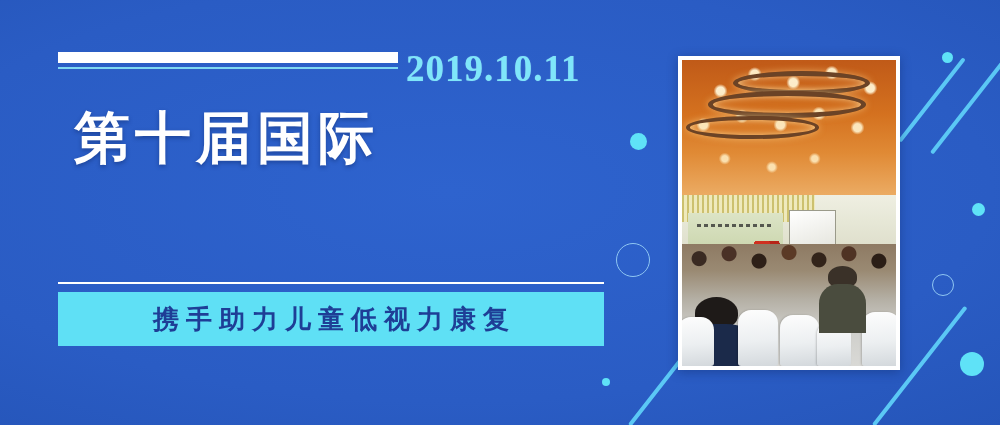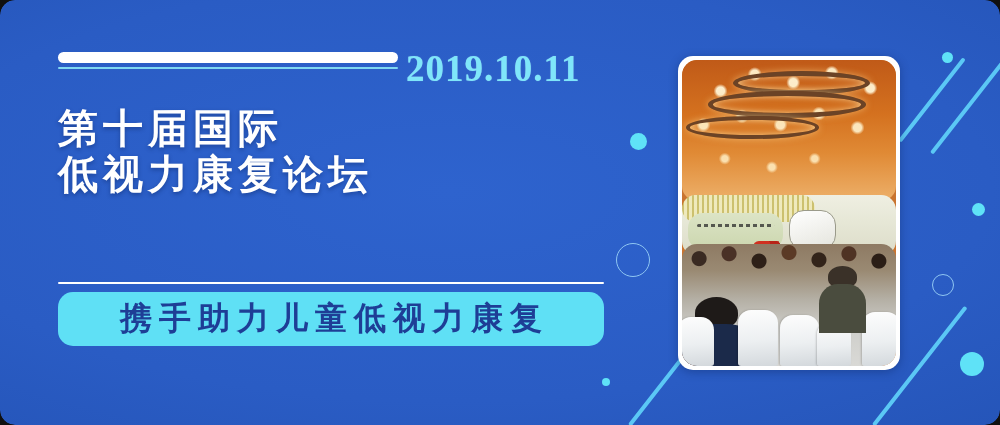--- a/index.html
+++ b/index.html
@@ -1,16 +1,16 @@
 <!DOCTYPE html>
 <html><head>
 <meta charset="utf-8">
 <style>
   html,body{margin:0;padding:0;background:#101010;}
-  *{box-sizing:border-box;border-radius:15px;}
+  *{box-sizing:border-box;}
 
   .poster{
     position:relative;
     width:1000px;height:425px;
     overflow:hidden;
     background:
       radial-gradient(ellipse 120% 110% at 45% 45%, #2E63CE 0%, #2A5CC4 45%, #2352B4 78%, #1E4AA6 100%);
     font-family:"Liberation Sans", sans-serif;
   }
 
@@ -32,43 +32,43 @@
   .date{
     position:absolute;left:348px;top:47px;
     font-family:"Liberation Serif", serif;
     font-size:37px;font-weight:700;letter-spacing:1px;
     color:#7FE6FA;
     text-shadow:0 0 1px rgba(255,255,255,.35);
     white-space:nowrap;
   }
 
   .title{
-    position:absolute;left:0;top:106px;width:560px;
+    position:absolute;left:16px;top:106px;width:560px;
     font-family:"Liberation Serif", serif;
     color:#FFFFFF;
     font-weight:700;
-    font-size:40px;
+    font-size:56px;
     line-height:1.16;
     letter-spacing:5px;
     text-shadow:0 2px 4px rgba(10,35,95,.45);
   }
   .title .l1{display:block;}
   .title .l2{display:block;}
 
   .rule-white{
     position:absolute;left:0;top:282px;width:546px;height:2px;background:#FFFFFF;
   }
   .sub-banner{
     position:absolute;left:0;top:292px;width:546px;height:54px;
     background:#5FE0F5;
     display:flex;align-items:center;justify-content:center;
   }
   .sub-banner .txt{
     font-family:"Liberation Serif", serif;
-    font-size:32px;font-weight:700;letter-spacing:7px;
+    font-size:26px;font-weight:700;letter-spacing:7px;
     color:#1E3E96;
     white-space:nowrap;
     padding-left:7px;
   }
 
   
   .photo-frame{
     position:absolute;left:678px;top:56px;width:222px;height:314px;
     background:#FFFFFF;padding:4px;
     box-shadow:0 2px 10px rgba(8,28,80,.35);
@@ -194,21 +194,20 @@
 
     <div class="topline-wrap">
       <div class="topline-thick"></div>
       <div class="topline-thin"></div>
     </div>
 
     <div class="date">2019.10.11</div>
 
     <div class="title">
       <span class="l1">第十届国际</span>
-      <span class="l2">低视力康复论坛</span>
     </div>
 
     <div class="rule-white"></div>
 
     <div class="sub-banner">
       <span class="txt">携手助力儿童低视力康复</span>
     </div>
   </div>
 
   <div class="photo-frame">

